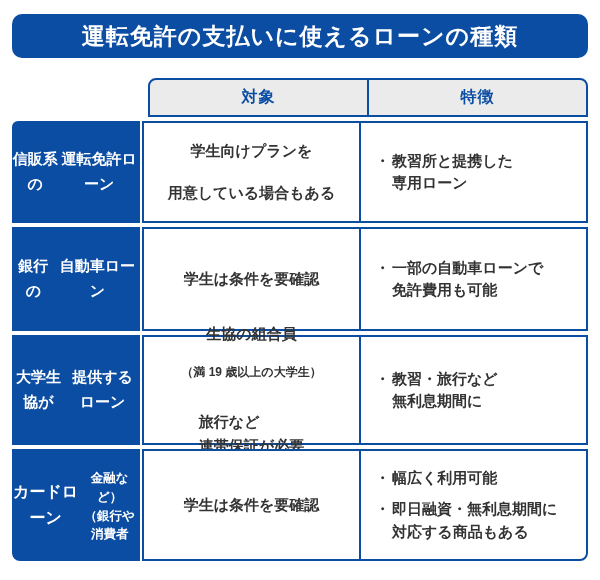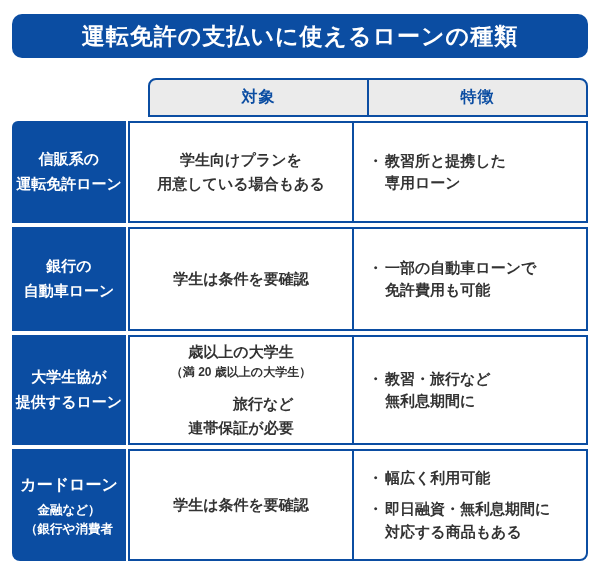--- a/index.html
+++ b/index.html
@@ -50,49 +50,50 @@
   }
   .hcell.divider { border-right: 2px solid var(--blue); }
 
   .row { display: flex; column-gap: 2px; margin-bottom: 4px; }
   .row1 { height: 102px; }
   .row2 { height: 104px; }
   .row3 { height: 110px; }
   .row4 { height: 112px; }
 
   .label-cell {
-    width: 114px; flex: none;
+    width: 128px; flex: none;
     background: var(--blue);
     color: #fff;
     font-size: 15px; font-weight: 700;
     line-height: 1.65;
     text-align: center;
-    display: flex; flex-direction: column; justify-content: center; align-items: center;
+    display: flex; justify-content: center; align-items: center;
   }
   .row1 .label-cell { border-top-left-radius: 6px; }
   .row4 .label-cell { border-bottom-left-radius: 8px; }
   .label-main { font-size: 16px; }
   .label-note { font-size: 12.5px; line-height: 1.5; margin-top: 3px; font-weight: 700; }
 
   .row-content {
     flex: 1;
     display: flex;
     background: #fff;
     border: 2px solid var(--blue);
   }
   .row4 .row-content { border-bottom-right-radius: 8px; }
 
   .cell { flex: 1; display: flex; flex-direction: column; justify-content: center; }
   .target-cell {
     border-right: 2px solid var(--blue);
-    align-items: center; text-align: right;
+    align-items: center; text-align: left;
     color: var(--text-dark);
     font-size: 15px; font-weight: 700;
     line-height: 1.6;
     padding: 4px 6px;
+    gap: 18px;
   }
   .t-note { font-size: 12px; line-height: 1.35; }
   .t-secondary { margin-top: 11px; }
 
   .feature-cell {
     color: var(--text-dark);
     font-size: 15px; font-weight: 700;
     line-height: 1.5;
     padding: 8px 8px 8px 14px;
     row-gap: 9px;
@@ -160,22 +161,22 @@
       </div>
     </div>
 
     <div class="row row3">
       <div class="label-cell">
         <div>大学生協が</div>
         <div>提供するローン</div>
       </div>
       <div class="row-content">
         <div class="cell target-cell">
-          <div>歳以上の大学生</div>
-          <div class="t-note">（満 20 歳以上の大学生）</div>
+          <div>生協の組合員</div>
+          <div class="t-note">（満 19 歳以上の大学生）</div>
           <div class="t-secondary">
             <div>旅行など</div>
             <div>連帯保証が必要</div>
           </div>
         </div>
         <div class="cell feature-cell">
           <div class="feature-item">
             <span class="bullet">・</span>
             <div>
               <div>教習・旅行など</div>

